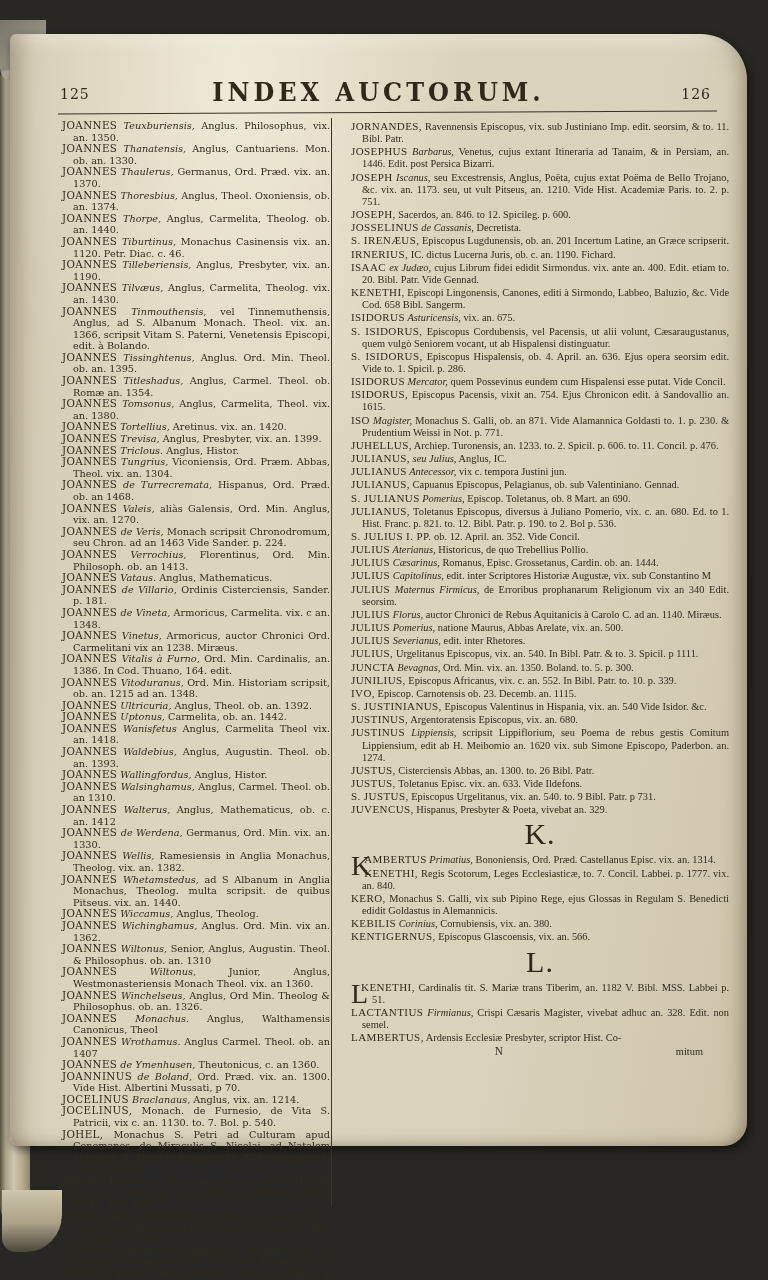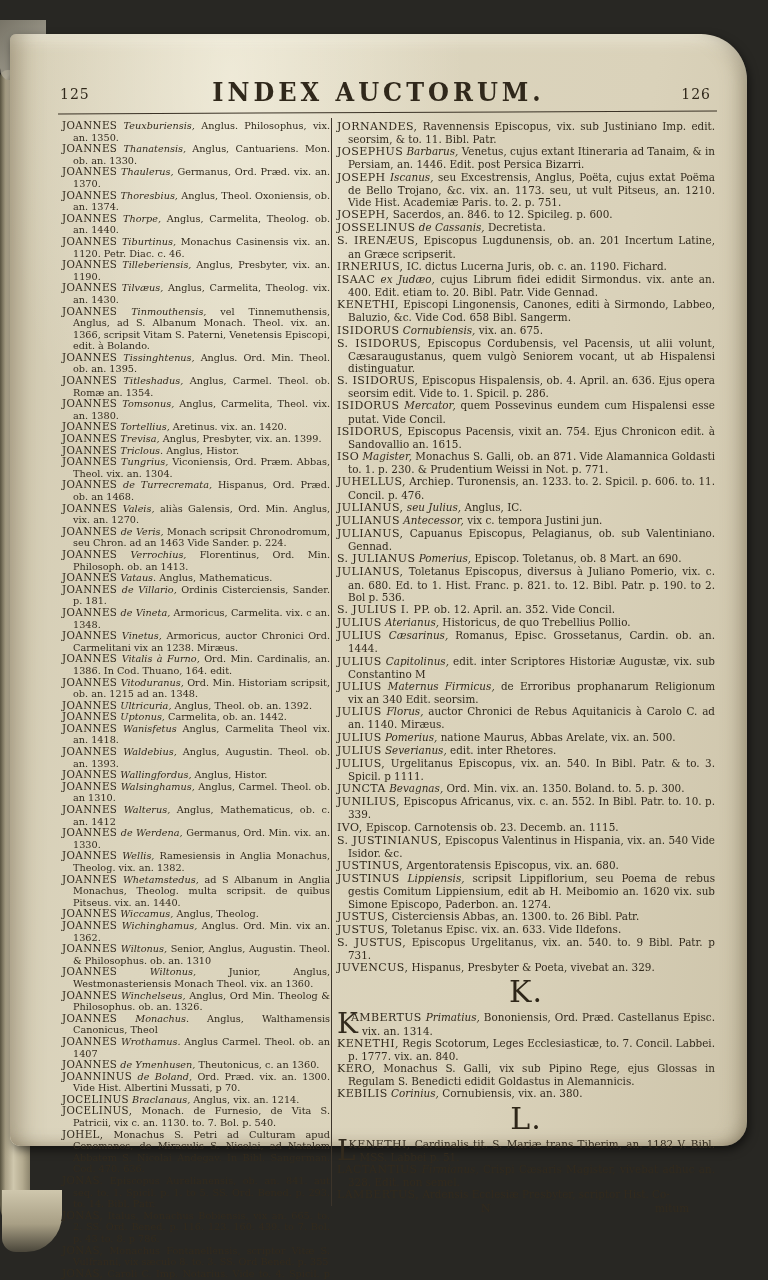--- a/index.html
+++ b/index.html
@@ -48,21 +48,21 @@
   .header-rule{
     position:absolute;left:48px;right:30px;top:78px;height:0;
     border-top:1.6px solid #3a3226;
     transform:rotate(-.25deg);
   }
   .col{
     position:absolute;top:86px;color:#322a1d;
     text-align:justify;
   }
   .col.left{left:52px;width:268px;font-size:9.7px;line-height:11.6px;}
-  .col.right{left:327px;width:378px;font-size:10.4px;line-height:12.15px;}
+  .col.right{left:341px;width:378px;font-size:10.4px;line-height:12.15px;font-family:Liberation Serif, serif;}
   .col-divider{
     position:absolute;left:321px;top:84px;width:1.4px;height:1088px;
     background:#3c342a;
   }
   p.entry{
     margin:0;
     padding-left:11px;text-indent:-11px;
   }
   .head{letter-spacing:.4px;font-size:1.06em;}
   .byname{font-style:italic;}
@@ -162,21 +162,21 @@
 
   <p class="entry"><span class="head">JORNANDES,</span><span class="etext"> Ravennensis Episcopus, vix. sub Justiniano Imp. edit. seorsim, &amp; to. 11. Bibl. Patr.</span></p>
       <p class="entry"><span class="head">JOSEPHUS</span><span class="byname"> Barbarus,</span><span class="etext"> Venetus, cujus extant Itineraria ad Tanaim, &amp; in Persiam, an. 1446. Edit. post Persica Bizarri.</span></p>
       <p class="entry"><span class="head">JOSEPH</span><span class="byname"> Iscanus,</span><span class="etext"> seu Excestrensis, Anglus, Poëta, cujus extat Poëma de Bello Trojano, &amp;c. vix. an. 1173. seu, ut vult Pitseus, an. 1210. Vide Hist. Academiæ Paris. to. 2. p. 751.</span></p>
       <p class="entry"><span class="head">JOSEPH,</span><span class="etext"> Sacerdos, an. 846. to 12. Spicileg. p. 600.</span></p>
       <p class="entry"><span class="head">JOSSELINUS</span><span class="byname"> de Cassanis,</span><span class="etext"> Decretista.</span></p>
       <p class="entry"><span class="head">S. IRENÆUS,</span><span class="etext"> Episcopus Lugdunensis, ob. an. 201 Incertum Latine, an Græce scripserit.</span></p>
       <p class="entry"><span class="head">IRNERIUS,</span><span class="etext"> IC. dictus Lucerna Juris, ob. c. an. 1190. Fichard.</span></p>
       <p class="entry"><span class="head">ISAAC</span><span class="byname"> ex Judæo,</span><span class="etext"> cujus Librum fidei edidit Sirmondus. vix. ante an. 400. Edit. etiam to. 20. Bibl. Patr. Vide Gennad.</span></p>
       <p class="entry"><span class="head">KENETHI,</span><span class="etext"> Episcopi Lingonensis, Canones, editi à Sirmondo, Labbeo, Baluzio, &amp;c. Vide Cod. 658 Bibl. Sangerm.</span></p>
-      <p class="entry"><span class="head">ISIDORUS</span><span class="byname"> Cornubiensis,</span><span class="etext"> vix. an. 675.</span></p>
+      <p class="entry"><span class="head">ISIDORUS</span><span class="byname"> Asturicensis,</span><span class="etext"> vix. an. 675.</span></p>
       <p class="entry"><span class="head">S. ISIDORUS,</span><span class="etext"> Episcopus Cordubensis, vel Pacensis, ut alii volunt, Cæsaraugustanus, quem vulgò Seniorem vocant, ut ab Hispalensi distinguatur.</span></p>
       <p class="entry"><span class="head">S. ISIDORUS,</span><span class="etext"> Episcopus Hispalensis, ob. 4. April. an. 636. Ejus opera seorsim edit. Vide to. 1. Spicil. p. 286.</span></p>
       <p class="entry"><span class="head">ISIDORUS</span><span class="byname"> Mercator,</span><span class="etext"> quem Possevinus eundem cum Hispalensi esse putat. Vide Concil.</span></p>
       <p class="entry"><span class="head">ISIDORUS,</span><span class="etext"> Episcopus Pacensis, vixit an. 754. Ejus Chronicon edit. à Sandovallio an. 1615.</span></p>
       <p class="entry"><span class="head">ISO</span><span class="byname"> Magister,</span><span class="etext"> Monachus S. Galli, ob. an 871. Vide Alamannica Goldasti to. 1. p. 230. &amp; Prudentium Weissi in Not. p. 771.</span></p>
       <p class="entry"><span class="head">JUHELLUS,</span><span class="etext"> Archiep. Turonensis, an. 1233. to. 2. Spicil. p. 606. to. 11. Concil. p. 476.</span></p>
       <p class="entry"><span class="head">JULIANUS,</span><span class="byname"> seu Julius,</span><span class="etext"> Anglus, IC.</span></p>
       <p class="entry"><span class="head">JULIANUS</span><span class="byname"> Antecessor,</span><span class="etext"> vix c. tempora Justini jun.</span></p>
       <p class="entry"><span class="head">JULIANUS,</span><span class="etext"> Capuanus Episcopus, Pelagianus, ob. sub Valentiniano. Gennad.</span></p>
       <p class="entry"><span class="head">S. JULIANUS</span><span class="byname"> Pomerius,</span><span class="etext"> Episcop. Toletanus, ob. 8 Mart. an 690.</span></p>
@@ -198,20 +198,21 @@
       <p class="entry"><span class="head">JUSTINUS</span><span class="byname"> Lippiensis,</span><span class="etext"> scripsit Lippiflorium, seu Poema de rebus gestis Comitum Lippiensium, edit ab H. Meibomio an. 1620 vix. sub Simone Episcopo, Paderbon. an. 1274.</span></p>
       <p class="entry"><span class="head">JUSTUS,</span><span class="etext"> Cisterciensis Abbas, an. 1300. to. 26 Bibl. Patr.</span></p>
       <p class="entry"><span class="head">JUSTUS,</span><span class="etext"> Toletanus Episc. vix. an. 633. Vide Ildefons.</span></p>
       <p class="entry"><span class="head">S. JUSTUS,</span><span class="etext"> Episcopus Urgelitanus, vix. an. 540. to. 9 Bibl. Patr. p 731.</span></p>
       <p class="entry"><span class="head">JUVENCUS,</span><span class="etext"> Hispanus, Presbyter &amp; Poeta, vivebat an. 329.</span></p>
       <div class="section-heading">K.</div>
       <p class="entry"><span class="dropcap">K</span><span class="head">AMBERTUS</span><span class="byname"> Primatius,</span><span class="etext"> Bononiensis, Ord. Præd. Castellanus Episc. vix. an. 1314.</span></p>
       <p class="entry"><span class="head">KENETHI,</span><span class="etext"> Regis Scotorum, Leges Ecclesiasticæ, to. 7. Concil. Labbei. p. 1777. vix. an. 840.</span></p>
       <p class="entry"><span class="head">KERO,</span><span class="etext"> Monachus S. Galli, vix sub Pipino Rege, ejus Glossas in Regulam S. Benedicti edidit Goldastus in Alemannicis.</span></p>
       <p class="entry"><span class="head">KEBILIS</span><span class="byname"> Corinius,</span><span class="etext"> Cornubiensis, vix. an. 380.</span></p>
+      <p class="entry"><span class="head">KENTIGERNUS,</span><span class="etext"> Episcopus Glascoensis, vix. an. 566.</span></p>
       <div class="section-heading">L.</div>
       <p class="entry"><span class="dropcap">L</span><span class="head">KENETHI,</span><span class="etext"> Cardinalis tit. S. Mariæ trans Tiberim, an. 1182 V. Bibl. MSS. Labbei p. 51.</span></p>
       <p class="entry"><span class="head">LACTANTIUS</span><span class="byname"> Firmianus,</span><span class="etext"> Crispi Cæsaris Magister, vivebat adhuc an. 328. Edit. non semel.</span></p>
       <p class="entry"><span class="head">LAMBERTUS,</span><span class="etext"> Ardensis Ecclesiæ Presbyter, scriptor Hist. Co-</span></p>
       <div class="sig-row">
         <span class="sig-spacer"></span>
         <span class="sig-mark">N</span>
         <span class="catchword">mitum</span>
       </div>
     </div>

